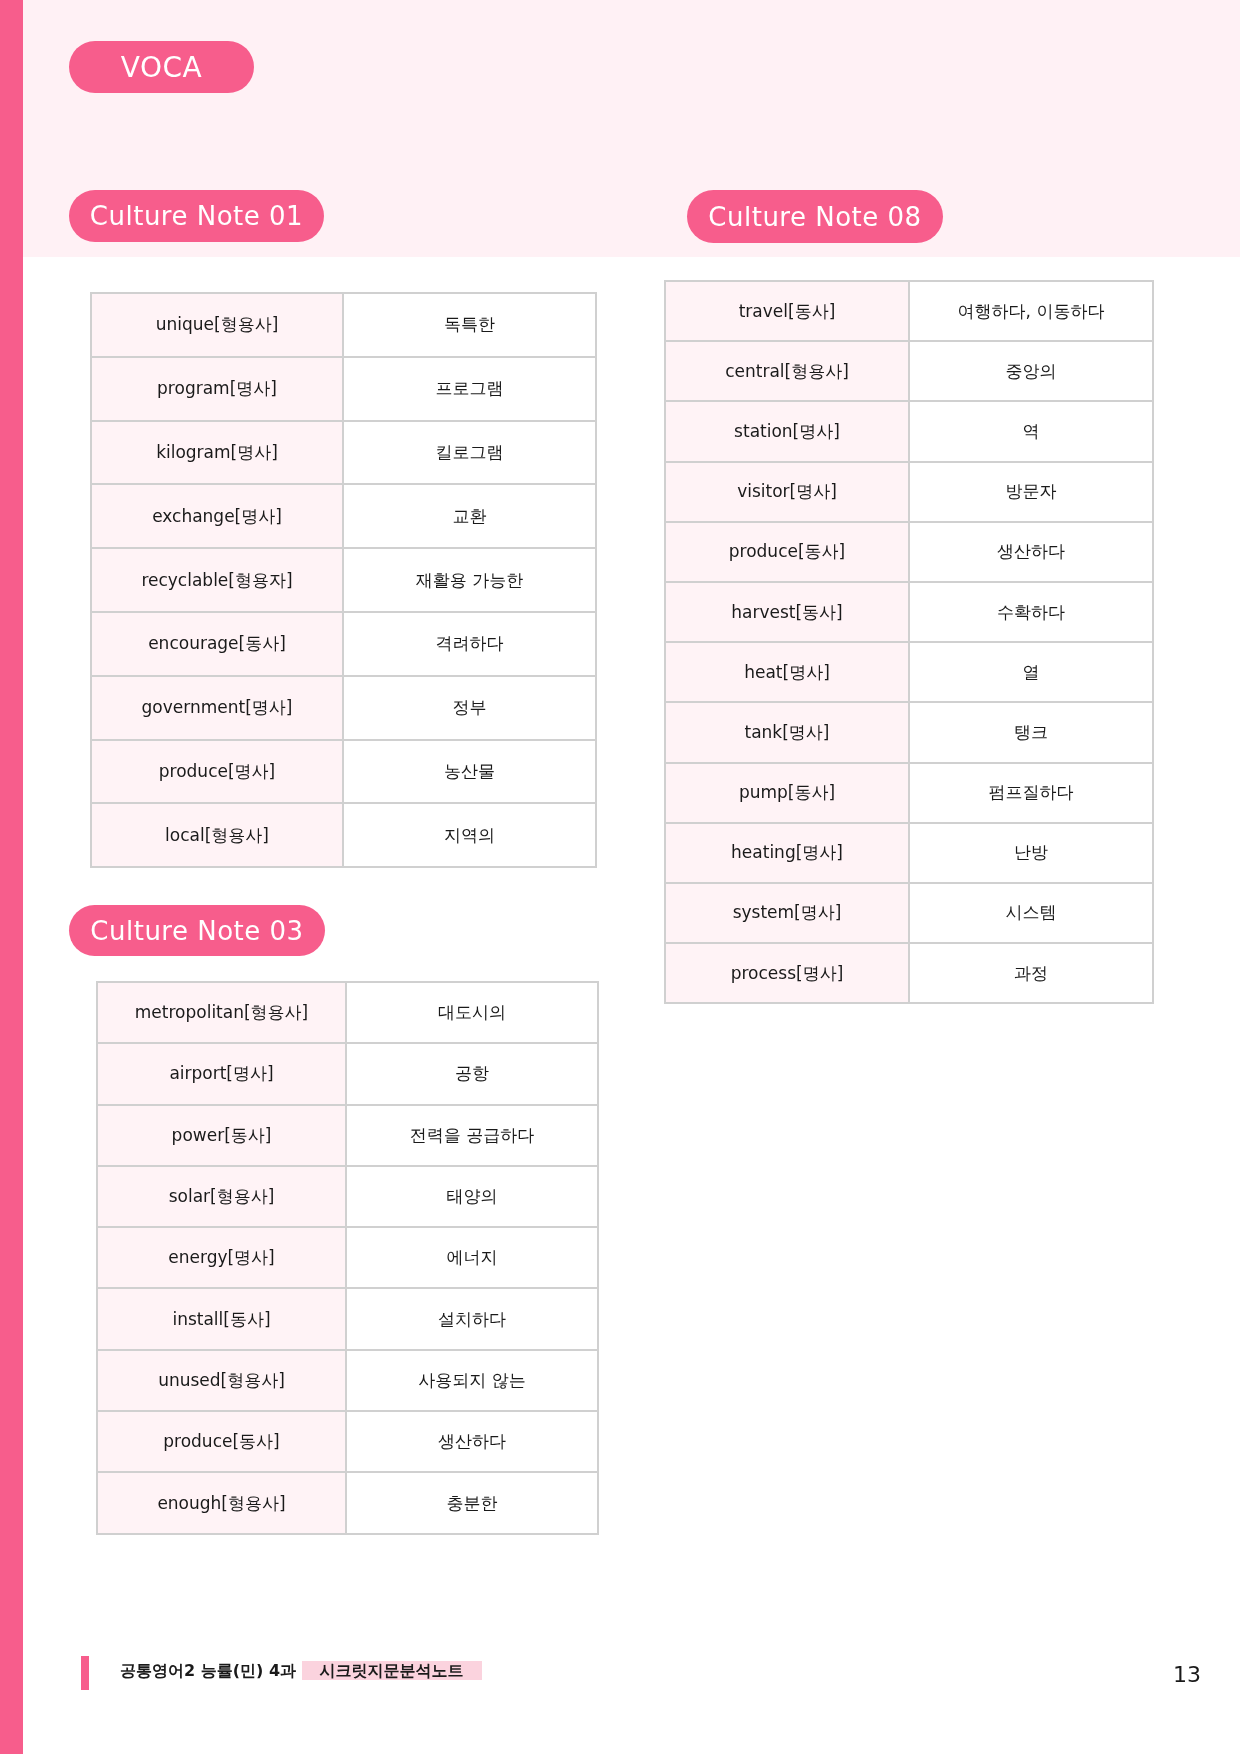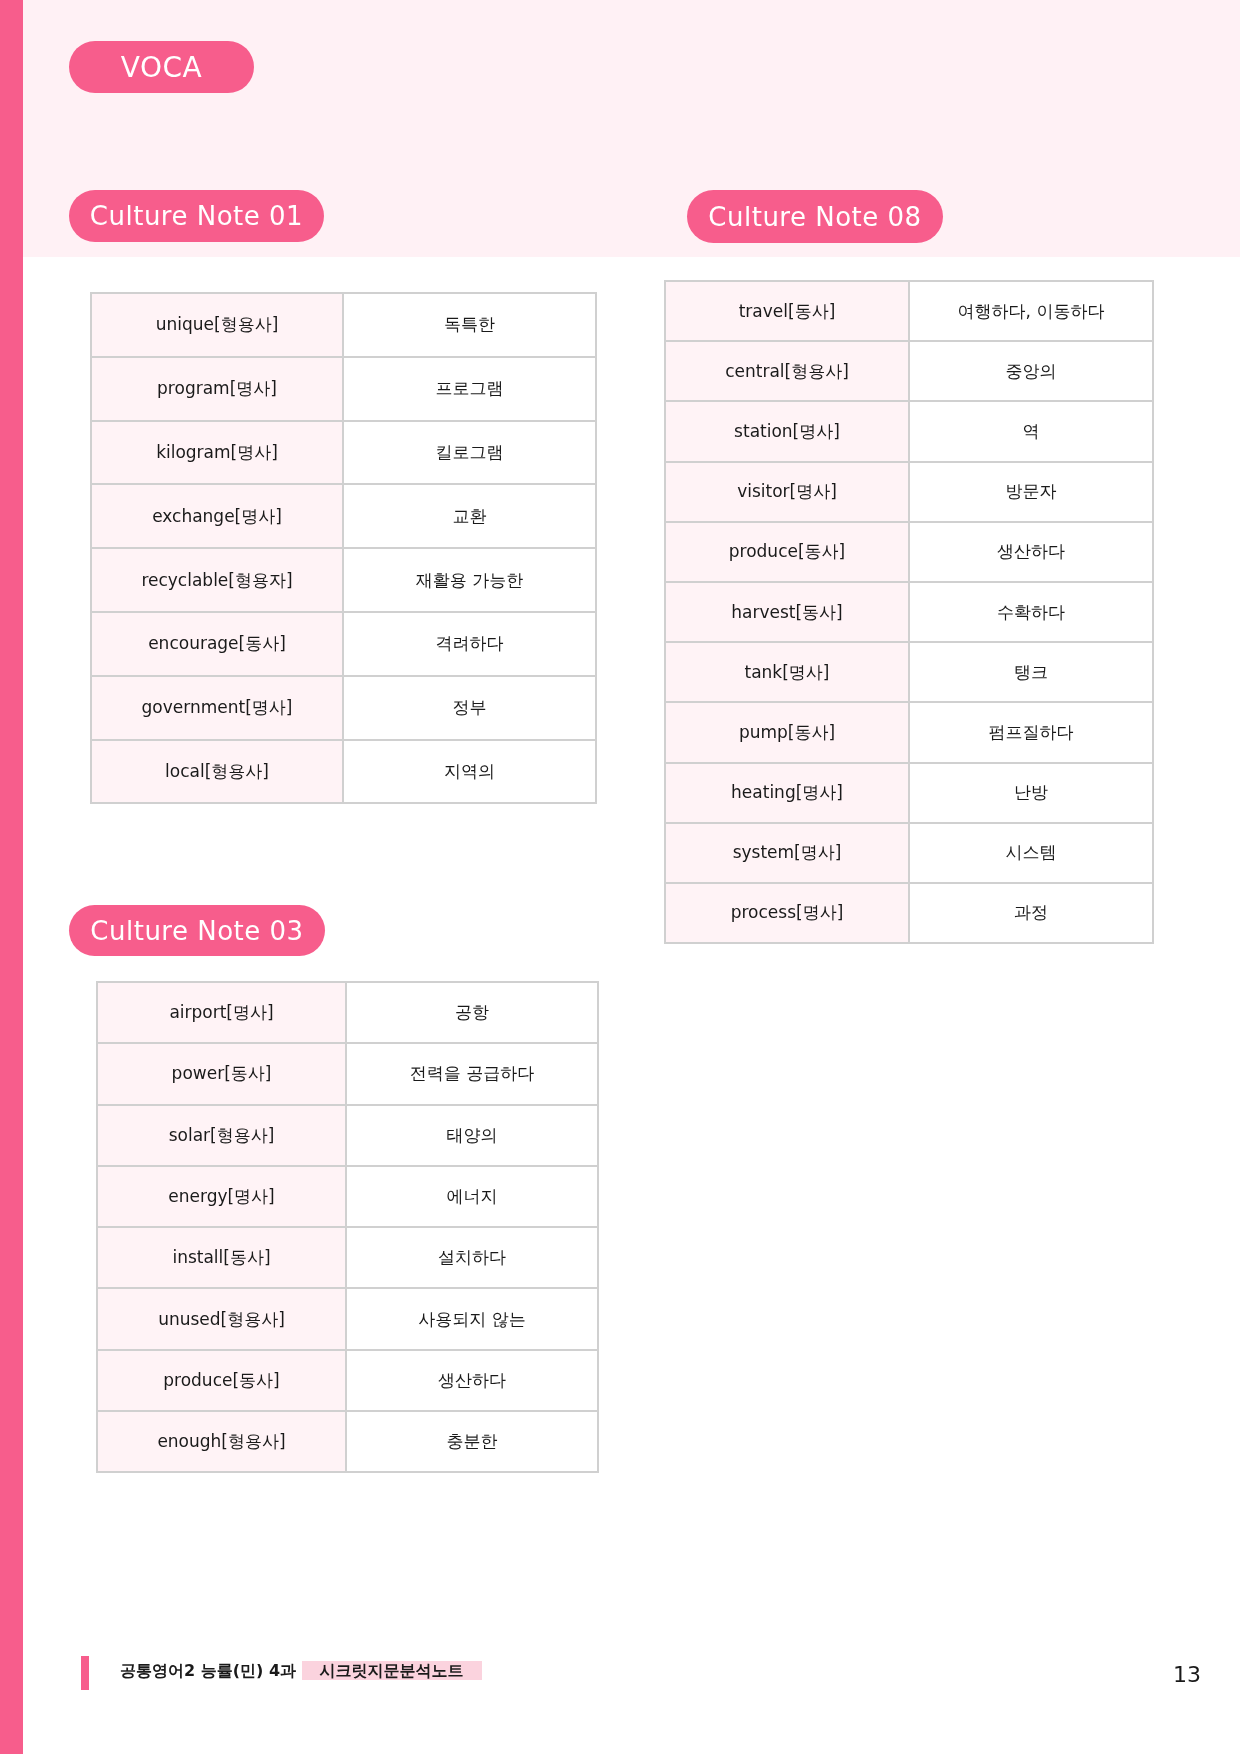--- a/index.html
+++ b/index.html
@@ -89,20 +89,24 @@
       </tr>
     <tr>
         <td class="en">encourage[동사]</td>
         <td class="ko">격려하다</td>
       </tr>
     <tr>
         <td class="en">government[명사]</td>
         <td class="ko">정부</td>
       </tr>
     <tr>
+        <td class="en">produce[명사]</td>
+        <td class="ko">농산물</td>
+      </tr>
+    <tr>
         <td class="en">local[형용사]</td>
         <td class="ko">지역의</td>
       </tr>
   </tbody>
 </table>
 
 <table class="voc" id="t2">
   <colgroup>
       <col class="c1">
       <col class="c2">
@@ -126,20 +130,24 @@
       </tr>
     <tr>
         <td class="en">produce[동사]</td>
         <td class="ko">생산하다</td>
       </tr>
     <tr>
         <td class="en">harvest[동사]</td>
         <td class="ko">수확하다</td>
       </tr>
     <tr>
+        <td class="en">heat[명사]</td>
+        <td class="ko">열</td>
+      </tr>
+    <tr>
         <td class="en">tank[명사]</td>
         <td class="ko">탱크</td>
       </tr>
     <tr>
         <td class="en">pump[동사]</td>
         <td class="ko">펌프질하다</td>
       </tr>
     <tr>
         <td class="en">heating[명사]</td>
         <td class="ko">난방</td>
@@ -155,20 +163,24 @@
   </tbody>
 </table>
 
 <table class="voc" id="t3">
   <colgroup>
       <col class="c1">
       <col class="c2">
     </colgroup>
   <tbody>
     <tr>
+        <td class="en">metropolitan[형용사]</td>
+        <td class="ko">대도시의</td>
+      </tr>
+    <tr>
         <td class="en">airport[명사]</td>
         <td class="ko">공항</td>
       </tr>
     <tr>
         <td class="en">power[동사]</td>
         <td class="ko">전력을 공급하다</td>
       </tr>
     <tr>
         <td class="en">solar[형용사]</td>
         <td class="ko">태양의</td>

